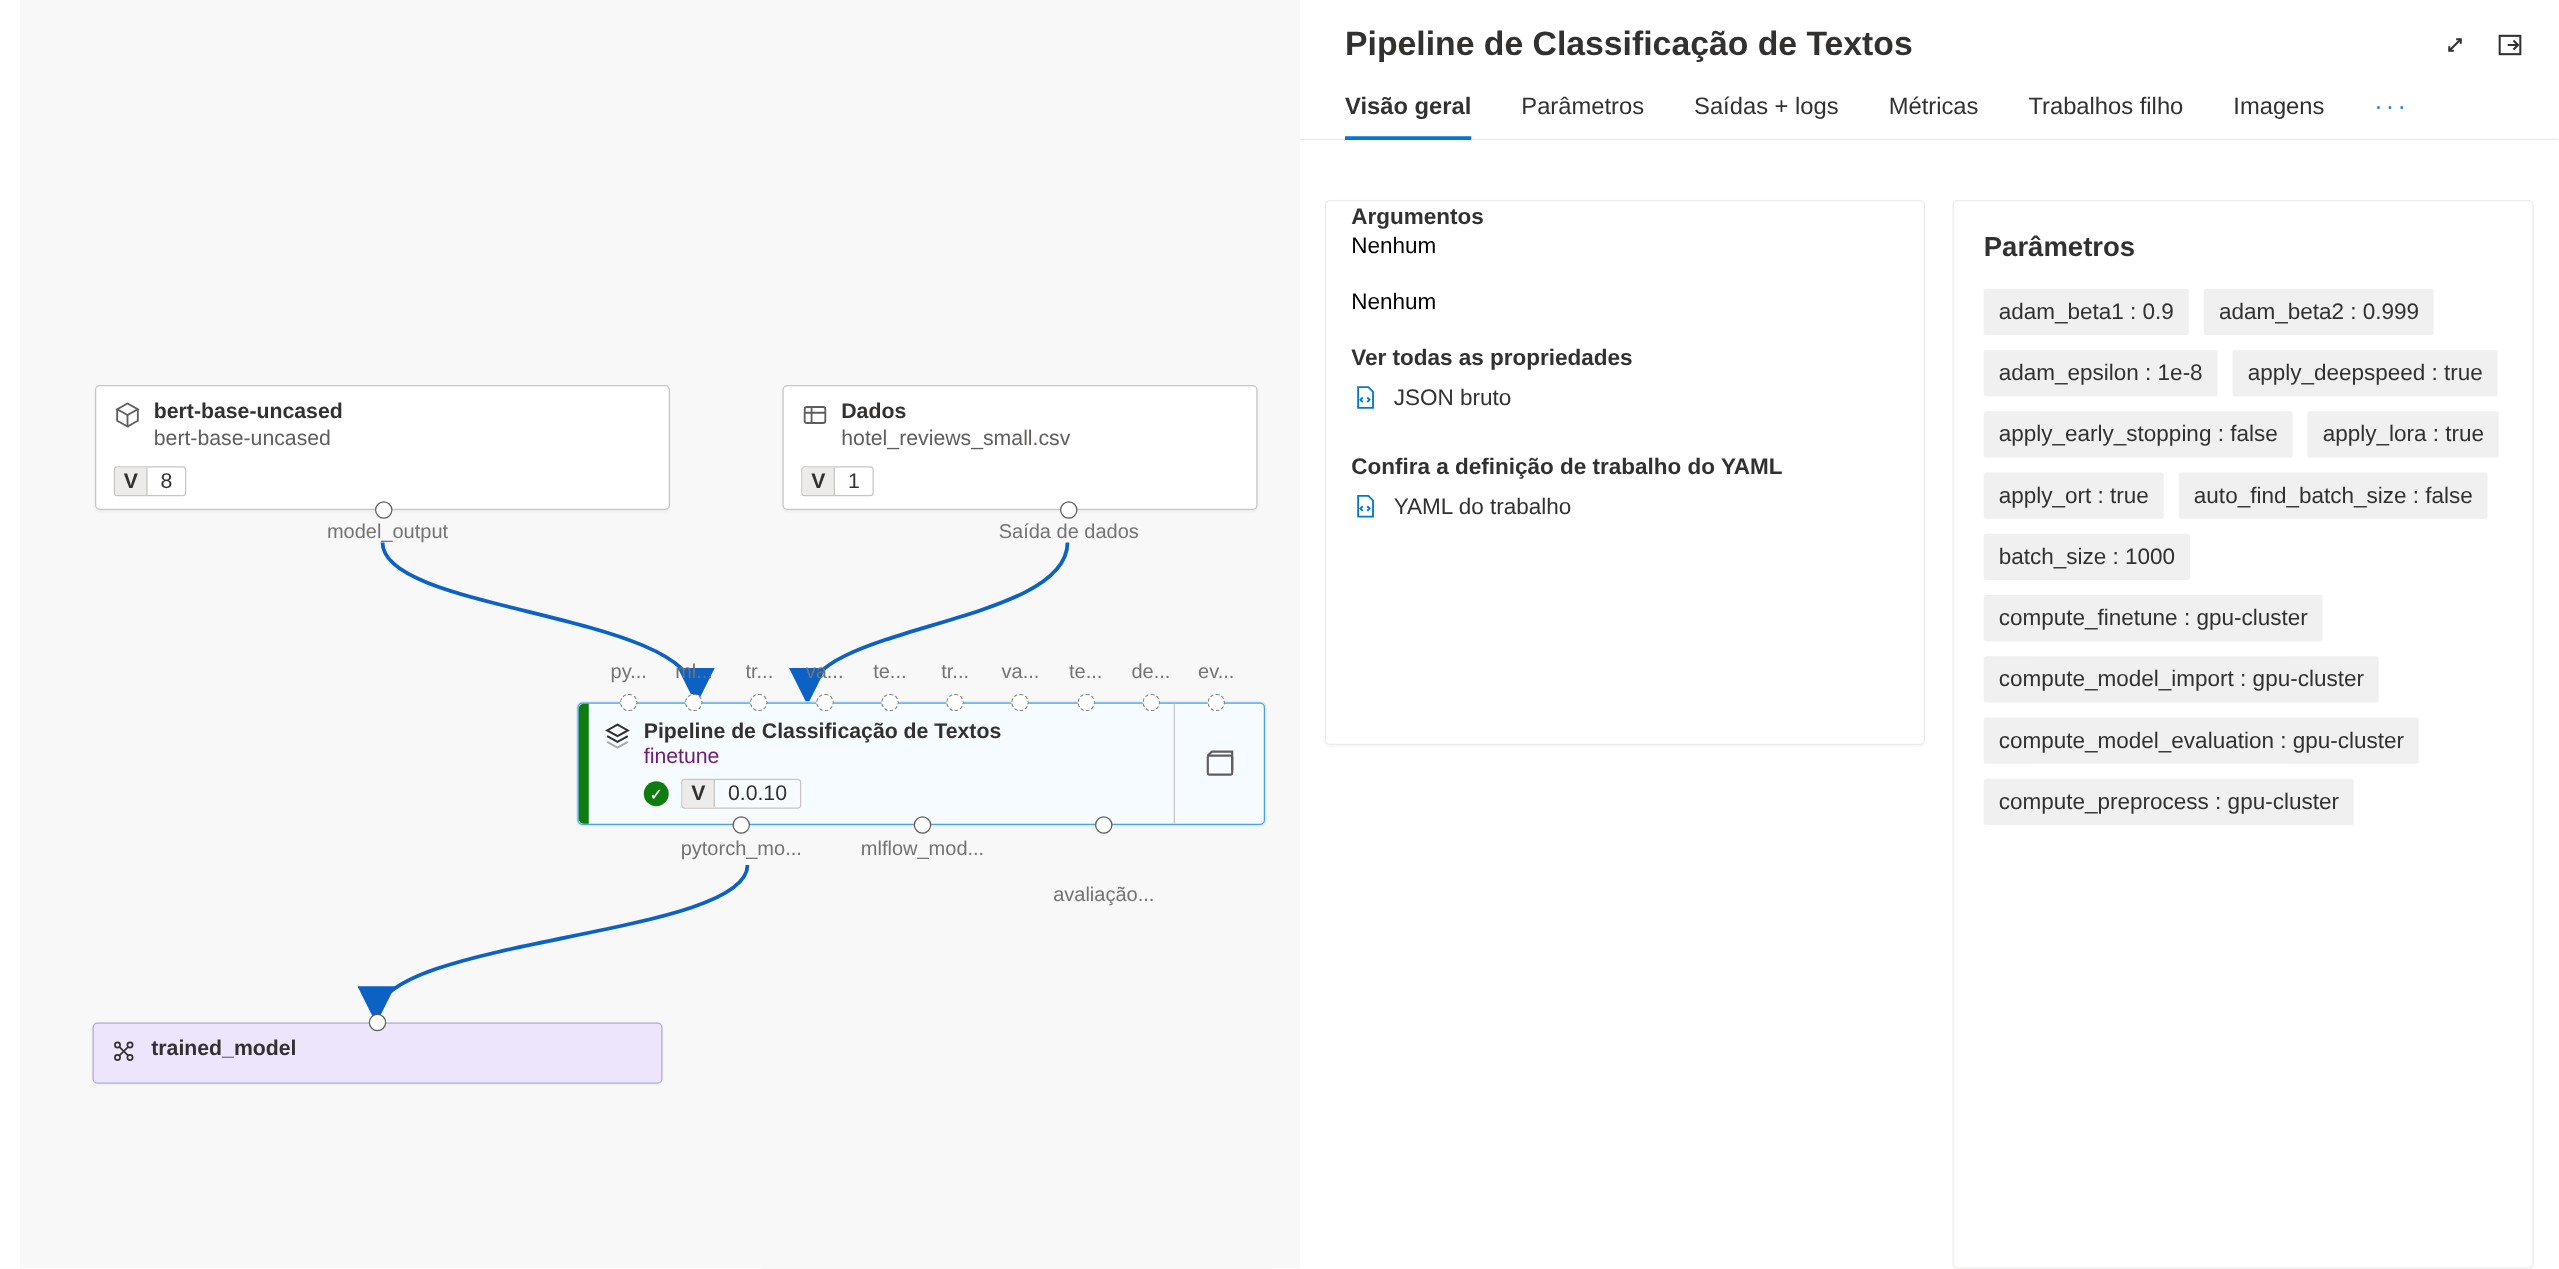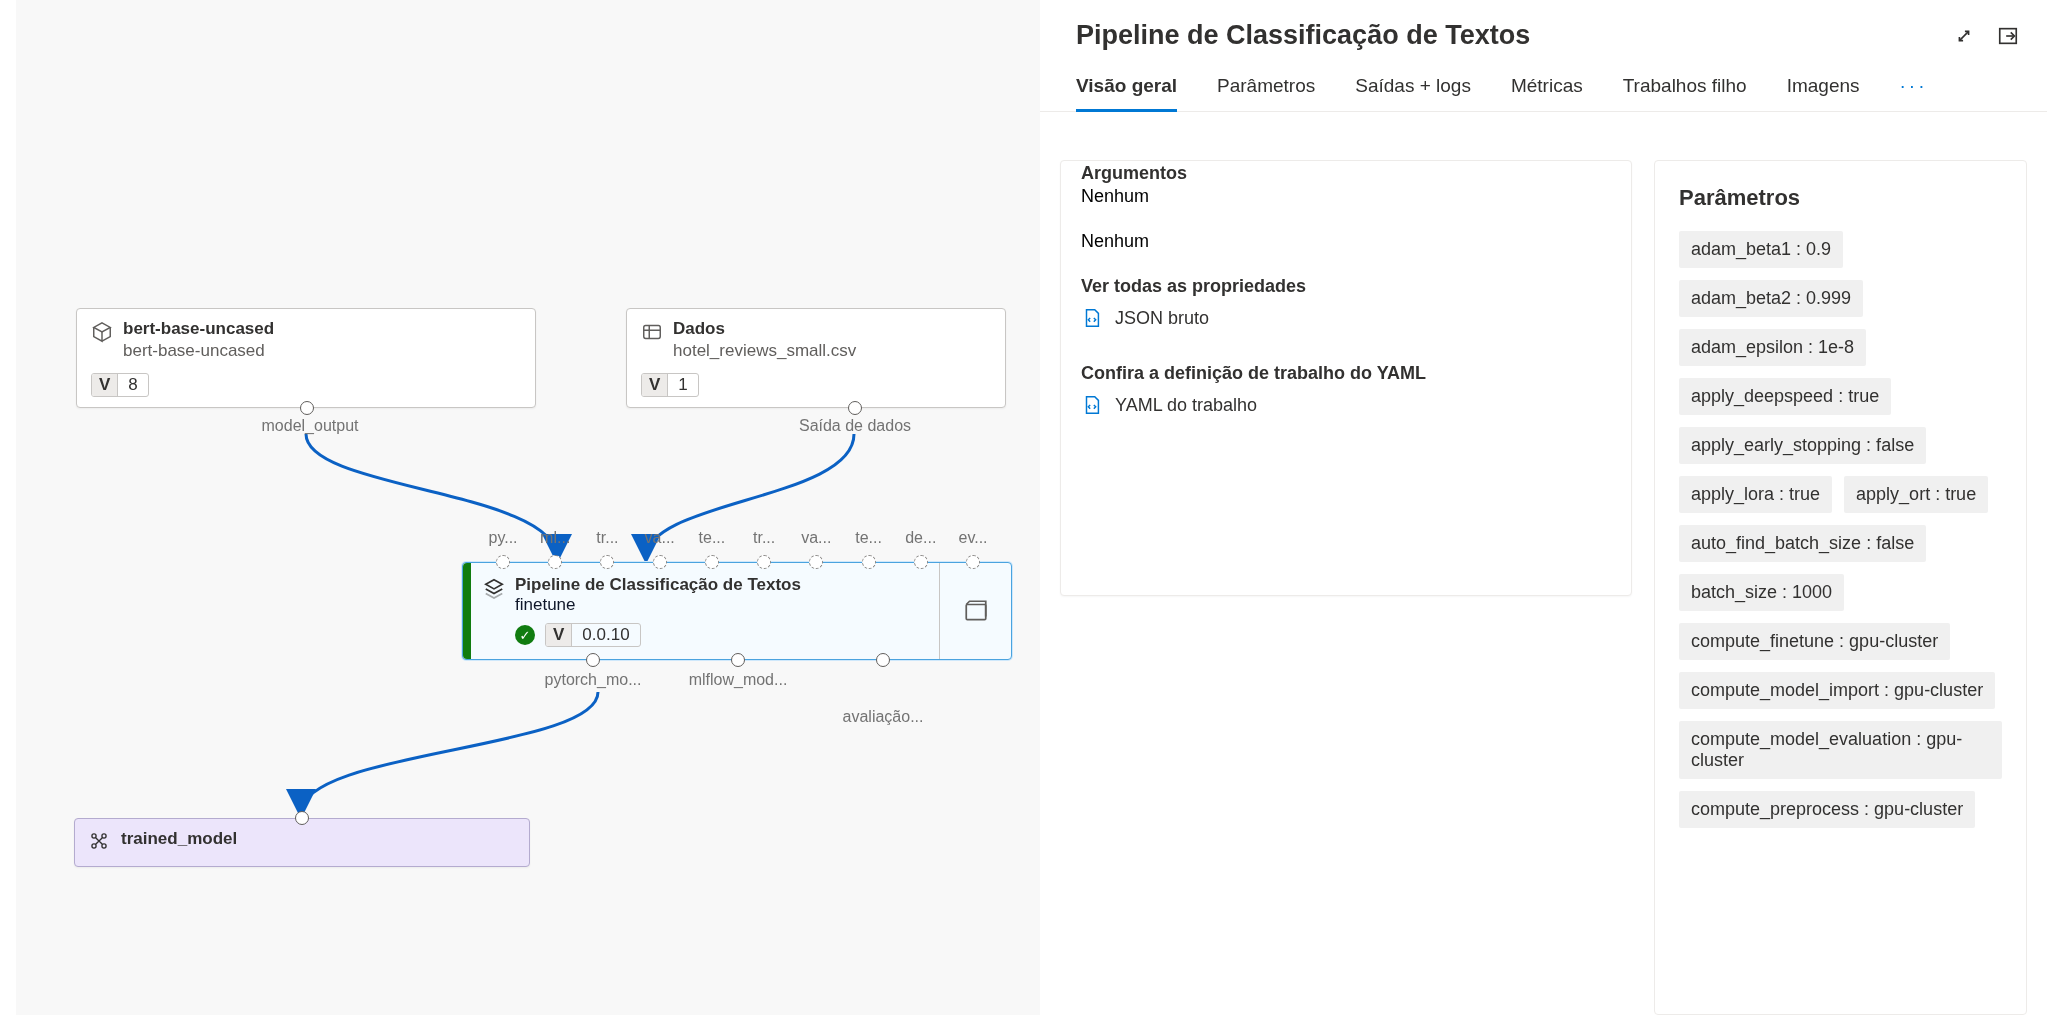--- a/index.html
+++ b/index.html
@@ -108,21 +108,21 @@
     flex: 1;
     padding: 12px 14px 12px 20px;
   }
   .node.main .content .titlerow {
     display: flex;
     gap: 10px;
     align-items: flex-start;
   }
   .node.main .content .titlerow .iconcol { width: 22px; padding-top:2px; }
   .node.main .content .title { font-weight: 600; }
-  .node.main .content .subtitle { color: #0f172a; }
+  .node.main .content .subtitle { color: #701a75; }
   .node.main .row2inner {
     display: flex;
     align-items: center;
     gap: 10px;
     margin-top: 8px;
     margin-left: 32px;
   }
   .node.main .side {
     width: 72px;
     border-left: 1px solid #c8c6c4;
@@ -221,21 +221,21 @@
     padding: 0 20px;
   }
 
   
   .card {
     border: 1px solid #edebe9;
     border-radius: 4px;
     padding: 2px 20px 22px 20px;
     background: #fff;
     font-size: 18px;
-    width: 572px;
+    width: 480px;
     height: 436px;
     box-shadow: 0 1px 2px rgba(0,0,0,0.04);
   }
   .card .sec-title { font-weight: 600; margin-top: 0px; }
   .card .sec-val { color: #000000; margin-top: 2px; }
   .card .sec { margin-top: 24px; }
   .card .link {
     display: flex;
     align-items: center;
     gap: 12px;

